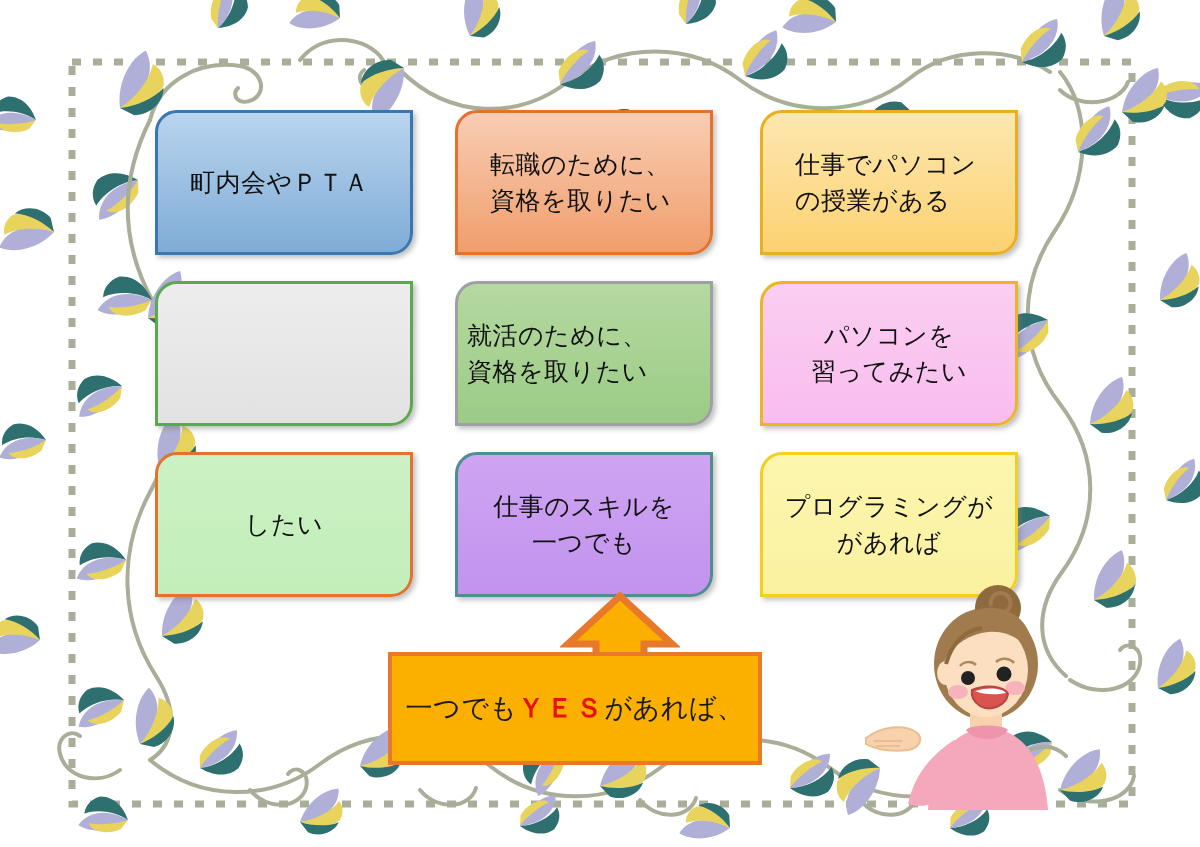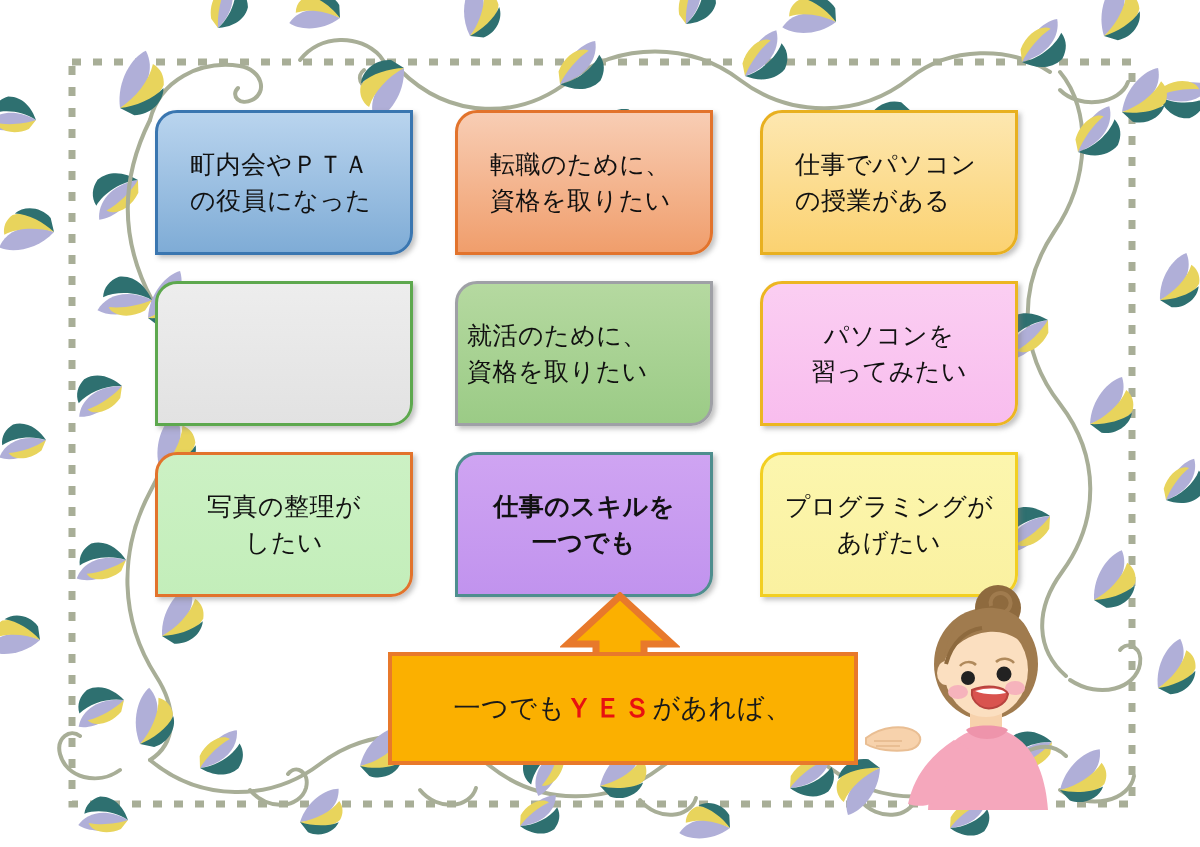--- a/index.html
+++ b/index.html
@@ -59,21 +59,21 @@
     position: absolute;
     left: 560px;
     top: 592px;
     width: 120px;
     height: 80px;
   }
   #callout-banner {
     position: absolute;
     left: 388px;
     top: 652px;
-    width: 470px;
+    width: 374px;
     height: 113px;
     background: #FBB000;
     border: 4px solid #E8792B;
     box-sizing: border-box;
     display: flex;
     flex-direction: column;
     align-items: center;
     justify-content: center;
   }
   .banner-line {
@@ -196,21 +196,20 @@
       <use href="#leafB" transform="translate(128,820) rotate(200) scale(0.9)"></use>
       <use href="#leafA" transform="translate(300,822) rotate(-15) scale(0.85)"></use>
       <use href="#leafB" transform="translate(520,826) rotate(-15) scale(0.85)"></use>
       <use href="#leafA" transform="translate(730,828) rotate(200) scale(0.85)"></use>
       <use href="#leafB" transform="translate(950,828) rotate(-15) scale(0.85)"></use>
     </g>
   </svg>
 
   <div class="reason-box rc-tl-br shadow-soft align-left" style="left: 155px; top: 110px; background: linear-gradient(rgb(185, 212, 238), rgb(127, 172, 214)); border: 3px solid rgb(58, 118, 176);">
     <div class="reason-line">町内会やＰＴＡ</div>
-    <div class="reason-line">の役員になった</div>
   </div>
 
   <div class="reason-box rc-tl-br shadow-soft align-left" style="left: 455px; top: 110px; background: linear-gradient(rgb(248, 205, 180), rgb(240, 158, 108)); border: 3px solid rgb(226, 115, 44);">
     <div class="reason-line">転職のために、</div>
     <div class="reason-line">資格を取りたい</div>
   </div>
 
   <div class="reason-box rc-tl-br shadow-soft align-left" style="left: 760px; top: 110px; background: linear-gradient(rgb(253, 231, 176), rgb(251, 210, 113)); border: 3px solid rgb(232, 176, 32);">
     <div class="reason-line">仕事でパソコン</div>
     <div class="reason-line">の授業がある</div>
@@ -223,32 +222,31 @@
     <div class="reason-line">就活のために、</div>
     <div class="reason-line">資格を取りたい</div>
   </div>
 
   <div class="reason-box rc-tl-br shadow-soft align-center" style="left: 760px; top: 281px; background: linear-gradient(rgb(251, 206, 242), rgb(248, 189, 238)); border: 3px solid rgb(236, 182, 34);">
     <div class="reason-line">パソコンを</div>
     <div class="reason-line">習ってみたい</div>
   </div>
 
   <div class="reason-box rc-tl-br shadow-soft align-center" style="left: 155px; top: 452px; background: linear-gradient(rgb(204, 241, 196), rgb(195, 238, 186)); border: 3px solid rgb(226, 115, 44);">
-    <div class="reason-line">写真の整理が</div>
     <div class="reason-line">したい</div>
   </div>
 
-  <div class="reason-box rc-tl-br shadow-soft align-center" style="left: 455px; top: 452px; background: linear-gradient(rgb(207, 164, 242), rgb(193, 147, 238)); border: 3px solid rgb(78, 142, 142); font-weight: bold;">
+  <div class="reason-box rc-tl-br shadow-soft align-center" style="left: 455px; top: 452px; background: linear-gradient(rgb(207, 164, 242), rgb(193, 147, 238)); border: 3px solid rgb(78, 142, 142);">
     <div class="reason-line">仕事のスキルを</div>
     <div class="reason-line">一つでも</div>
   </div>
 
   <div class="reason-box rc-tl-br shadow-soft align-center" style="left: 760px; top: 452px; background: linear-gradient(rgb(252, 246, 174), rgb(250, 241, 160)); border: 3px solid rgb(242, 207, 34); text-align: right;">
     <div class="reason-line">プログラミングが</div>
-    <div class="reason-line">あげたい</div>
+    <div class="reason-line">があれば</div>
   </div>
 
   <svg id="callout-arrow" viewBox="0 0 120 80" xmlns="http://www.w3.org/2000/svg">
     <polygon points="60,4 112,52 84,52 84,76 36,76 36,52 8,52" fill="#FBB000" stroke="#E8792B" stroke-width="7" stroke-linejoin="miter"></polygon>
   </svg>
 
   <div id="callout-banner" style="background: rgb(251, 176, 0); border-color: rgb(232, 121, 43);">
     <div class="banner-line"><span>一つでも</span><span class="yes-accent" style="color: rgb(232, 16, 16);">ＹＥＳ</span><span>があれば、</span></div>
   </div>
 

